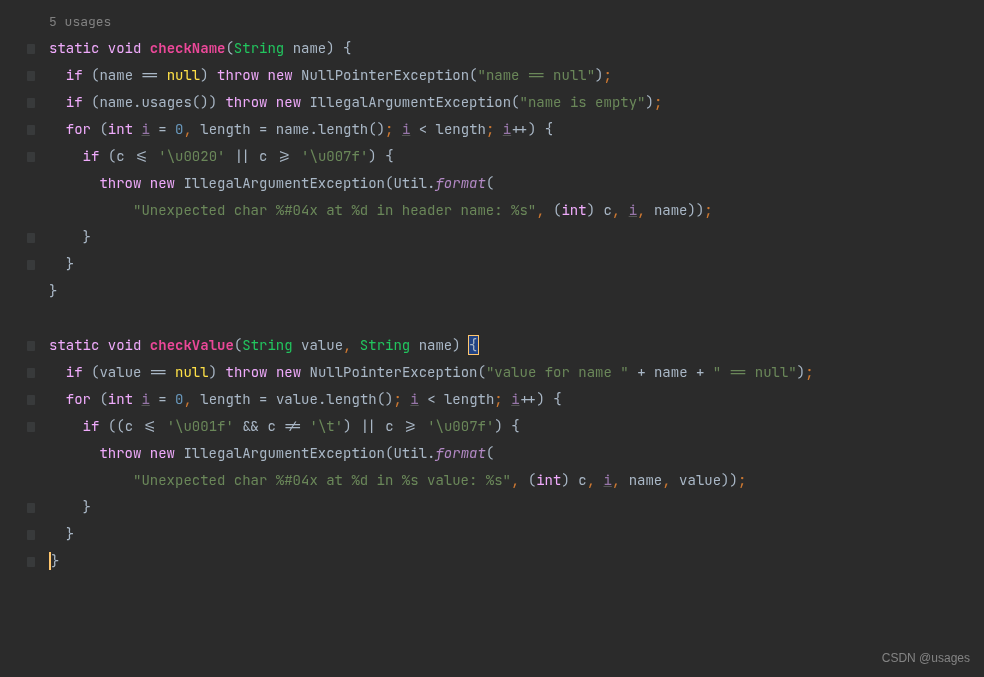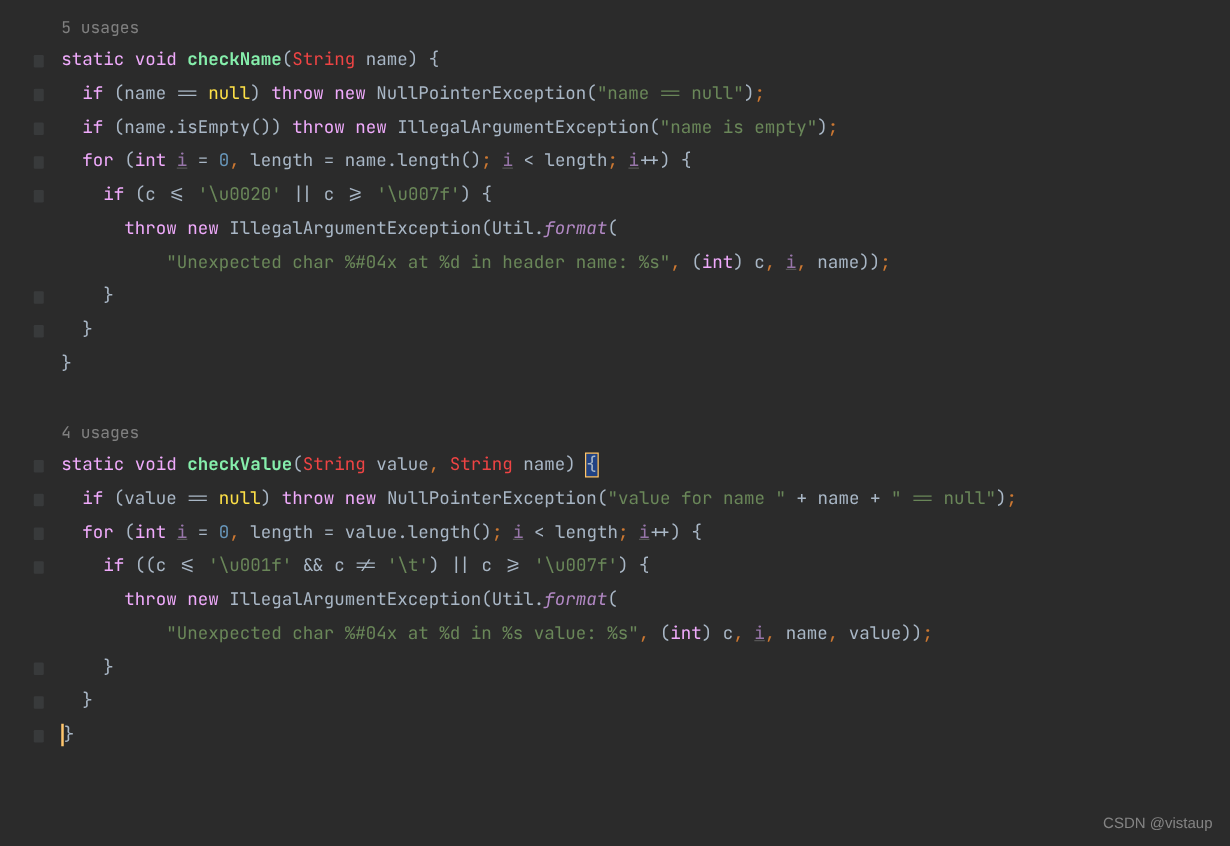--- a/index.html
+++ b/index.html
@@ -29,22 +29,22 @@
       top: 50%;
       transform: translateY(-50%);
       width: 8px;
       height: 10px;
       background: #4e5254;
       border-radius: 1px;
       opacity: 0.4;
     }
     .usages { color: #808080; font-size: 13px; padding-left: 18px; }
     .kw { color: #f0abfc; }
-    .type { color: #ef4444; }
-    .fn { color: #86efac; font-weight: bold; }
+    .type { color: #22c55e; }
+    .fn { color: #ec4899; font-weight: bold; }
     .str { color: #6a8759; }
     .char { color: #6a8759; }
     .num { color: #6897bb; }
     .nul { color: #fde047; }
     .var-u { color: #9876aa; text-decoration: underline; text-decoration-color: #555; }
     .ital { font-style: italic; color: #b389c5; text-align: right; }
     .punct { color: #cc7832; }
     .paren { color: #a9b7c6; }
     .brace { color: #a9b7c6; }
     .cursor {
@@ -64,34 +64,33 @@
       font-family: sans-serif;
     }
   </style>
 </head>
 <body>
 
 <div class="editor">
   <div class="usages">5 usages</div>
   <div class="line"><span class="gutter-mark"></span><span class="kw">static</span> <span class="kw">void</span> <span class="fn">checkName</span><span class="paren">(</span><span class="type">String</span> <span>name</span><span class="paren">)</span> <span class="brace">{</span></div>
   <div class="line"><span class="gutter-mark"></span>  <span class="kw">if</span> <span class="paren">(</span>name <span>==</span> <span class="nul">null</span><span class="paren">)</span> <span class="kw">throw</span> <span class="kw">new</span> <span>NullPointerException</span><span class="paren">(</span><span class="str">"name == null"</span><span class="paren">)</span><span class="punct">;</span></div>
-  <div class="line"><span class="gutter-mark"></span>  <span class="kw">if</span> <span class="paren">(</span>name.<span>isEmpty</span><span class="paren">())</span> <span class="kw">throw</span> <span class="kw">new</span> <span>IllegalArgumentException</span><span class="paren">(</span><span class="str">"name is empty"</span><span class="paren">)</span><span class="punct">;</span></div>
+  <div class="line"><span class="gutter-mark"></span>  <span class="kw">if</span> <span class="paren">(</span>name.<span>usages</span><span class="paren">())</span> <span class="kw">throw</span> <span class="kw">new</span> <span>IllegalArgumentException</span><span class="paren">(</span><span class="str">"name is empty"</span><span class="paren">)</span><span class="punct">;</span></div>
   <div class="line"><span class="gutter-mark"></span>  <span class="kw">for</span> <span class="paren">(</span><span class="kw">int</span> <span class="var-u">i</span> = <span class="num">0</span><span class="punct">,</span> <span>length</span> = name.<span>length</span><span class="paren">()</span><span class="punct">;</span> <span class="var-u">i</span> <span>&lt;</span> <span>length</span><span class="punct">;</span> <span class="var-u">i</span><span>++</span><span class="paren">)</span> <span class="brace">{</span></div>
   <div class="line"><span class="gutter-mark"></span>    <span class="kw">if</span> <span class="paren">(</span>c <span>&lt;=</span> <span class="char">'\u0020'</span> <span>||</span> c <span>&gt;=</span> <span class="char">'\u007f'</span><span class="paren">)</span> <span class="brace">{</span></div>
   <div class="line">      <span class="kw">throw</span> <span class="kw">new</span> <span>IllegalArgumentException</span><span class="paren">(</span><span>Util</span>.<span class="ital">format</span><span class="paren">(</span></div>
   <div class="line">          <span class="str">"Unexpected char %#04x at %d in header name: %s"</span><span class="punct">,</span> <span class="paren">(</span><span class="kw">int</span><span class="paren">)</span> c<span class="punct">,</span> <span class="var-u">i</span><span class="punct">,</span> <span>name</span><span class="paren">))</span><span class="punct">;</span></div>
   <div class="line"><span class="gutter-mark"></span>    <span class="brace">}</span></div>
   <div class="line"><span class="gutter-mark"></span>  <span class="brace">}</span></div>
   <div class="line"><span class="brace">}</span></div>
   <div class="line">&nbsp;</div>
-  <div class="usages">4 usages</div>
   <div class="line"><span class="gutter-mark"></span><span class="kw">static</span> <span class="kw">void</span> <span class="fn">checkValue</span><span class="paren">(</span><span class="type">String</span> <span>value</span><span class="punct">,</span> <span class="type">String</span> <span>name</span><span class="paren">)</span> <span class="brace cursor">{</span></div>
   <div class="line"><span class="gutter-mark"></span>  <span class="kw">if</span> <span class="paren">(</span>value <span>==</span> <span class="nul">null</span><span class="paren">)</span> <span class="kw">throw</span> <span class="kw">new</span> <span>NullPointerException</span><span class="paren">(</span><span class="str">"value for name "</span> <span>+</span> <span>name</span> <span>+</span> <span class="str">" == null"</span><span class="paren">)</span><span class="punct">;</span></div>
   <div class="line"><span class="gutter-mark"></span>  <span class="kw">for</span> <span class="paren">(</span><span class="kw">int</span> <span class="var-u">i</span> = <span class="num">0</span><span class="punct">,</span> <span>length</span> = <span>value</span>.<span>length</span><span class="paren">()</span><span class="punct">;</span> <span class="var-u">i</span> <span>&lt;</span> <span>length</span><span class="punct">;</span> <span class="var-u">i</span><span>++</span><span class="paren">)</span> <span class="brace">{</span></div>
   <div class="line"><span class="gutter-mark"></span>    <span class="kw">if</span> <span class="paren">((</span>c <span>&lt;=</span> <span class="char">'\u001f'</span> <span>&amp;&amp;</span> c <span>!=</span> <span class="char">'\t'</span><span class="paren">)</span> <span>||</span> c <span>&gt;=</span> <span class="char">'\u007f'</span><span class="paren">)</span> <span class="brace">{</span></div>
   <div class="line">      <span class="kw">throw</span> <span class="kw">new</span> <span>IllegalArgumentException</span><span class="paren">(</span><span>Util</span>.<span class="ital">format</span><span class="paren">(</span></div>
   <div class="line">          <span class="str">"Unexpected char %#04x at %d in %s value: %s"</span><span class="punct">,</span> <span class="paren">(</span><span class="kw">int</span><span class="paren">)</span> c<span class="punct">,</span> <span class="var-u">i</span><span class="punct">,</span> <span>name</span><span class="punct">,</span> <span>value</span><span class="paren">))</span><span class="punct">;</span></div>
   <div class="line"><span class="gutter-mark"></span>    <span class="brace">}</span></div>
   <div class="line"><span class="gutter-mark"></span>  <span class="brace">}</span></div>
   <div class="line"><span class="gutter-mark"></span><span class="brace cursor2">}</span></div>
 </div>
 
-<div class="watermark">CSDN @vistaup</div>
+<div class="watermark">CSDN @usages</div>
 
 </body></html>

